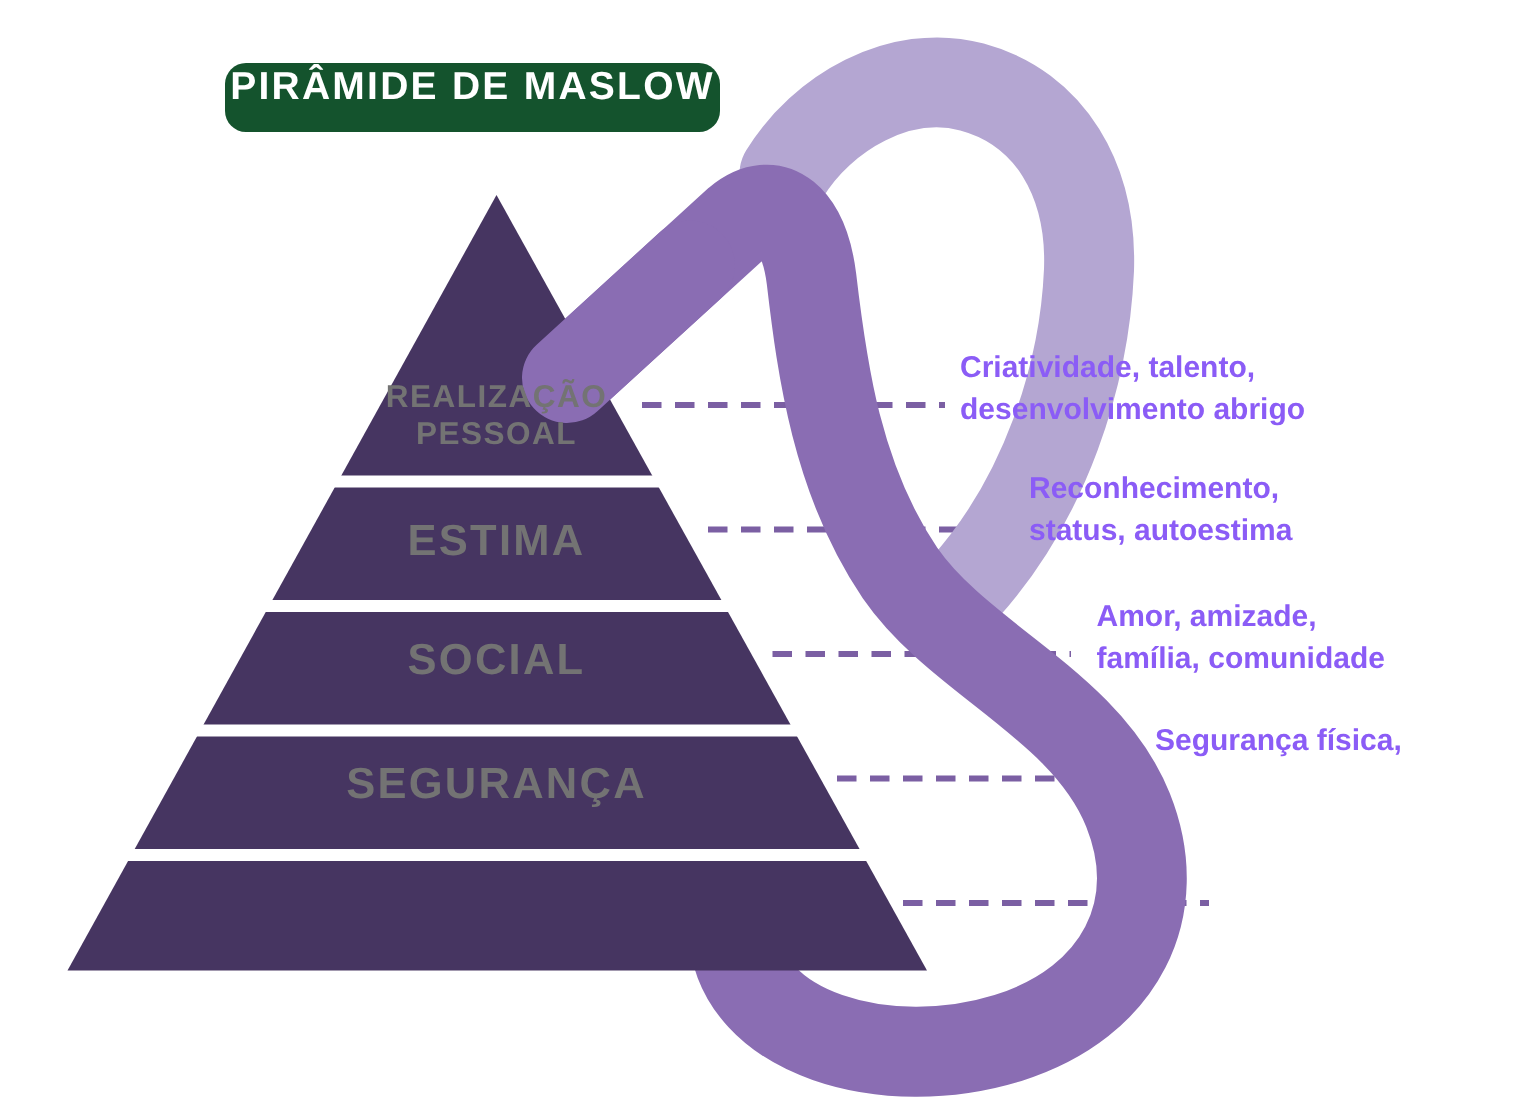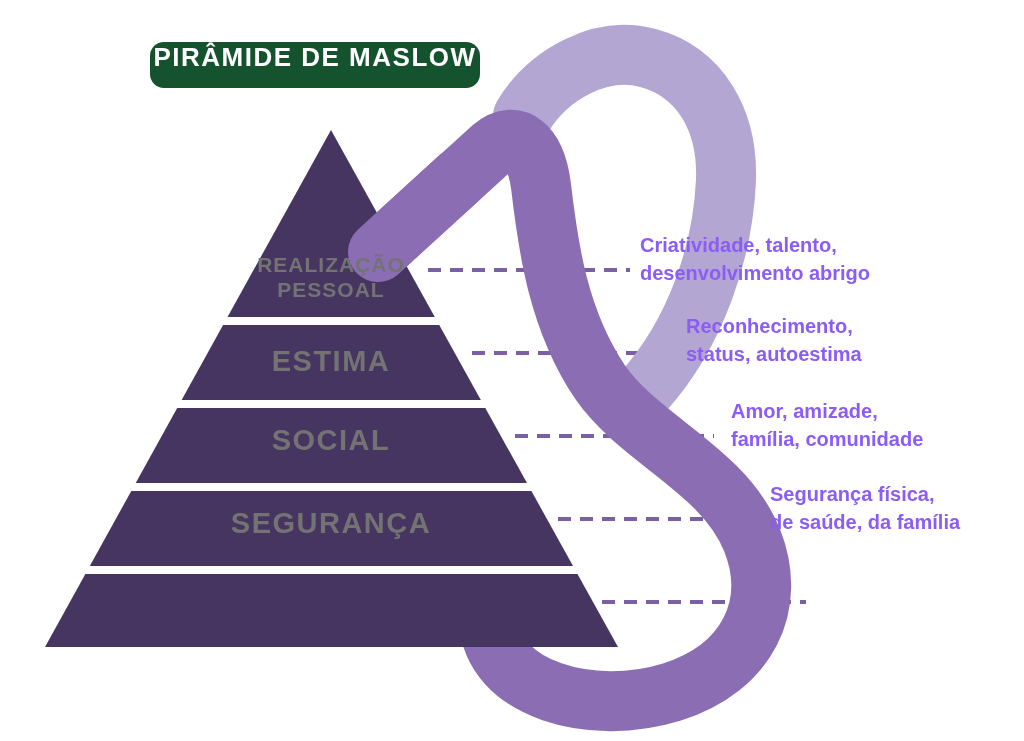--- a/index.html
+++ b/index.html
@@ -76,16 +76,15 @@
   <div class="abs desc" style="left:686px;top:312px;">
     <div>Reconhecimento,</div>
     <div>status, autoestima</div>
   </div>
   <div class="abs desc" style="left:731px;top:397px;">
     <div>Amor, amizade,</div>
     <div>família, comunidade</div>
   </div>
   <div class="abs desc" style="left:770px;top:480px;">
     <div>Segurança física,</div>
-    <div>de saúde, da família</div>
   </div>
 
 </div>
 
 </body></html>

